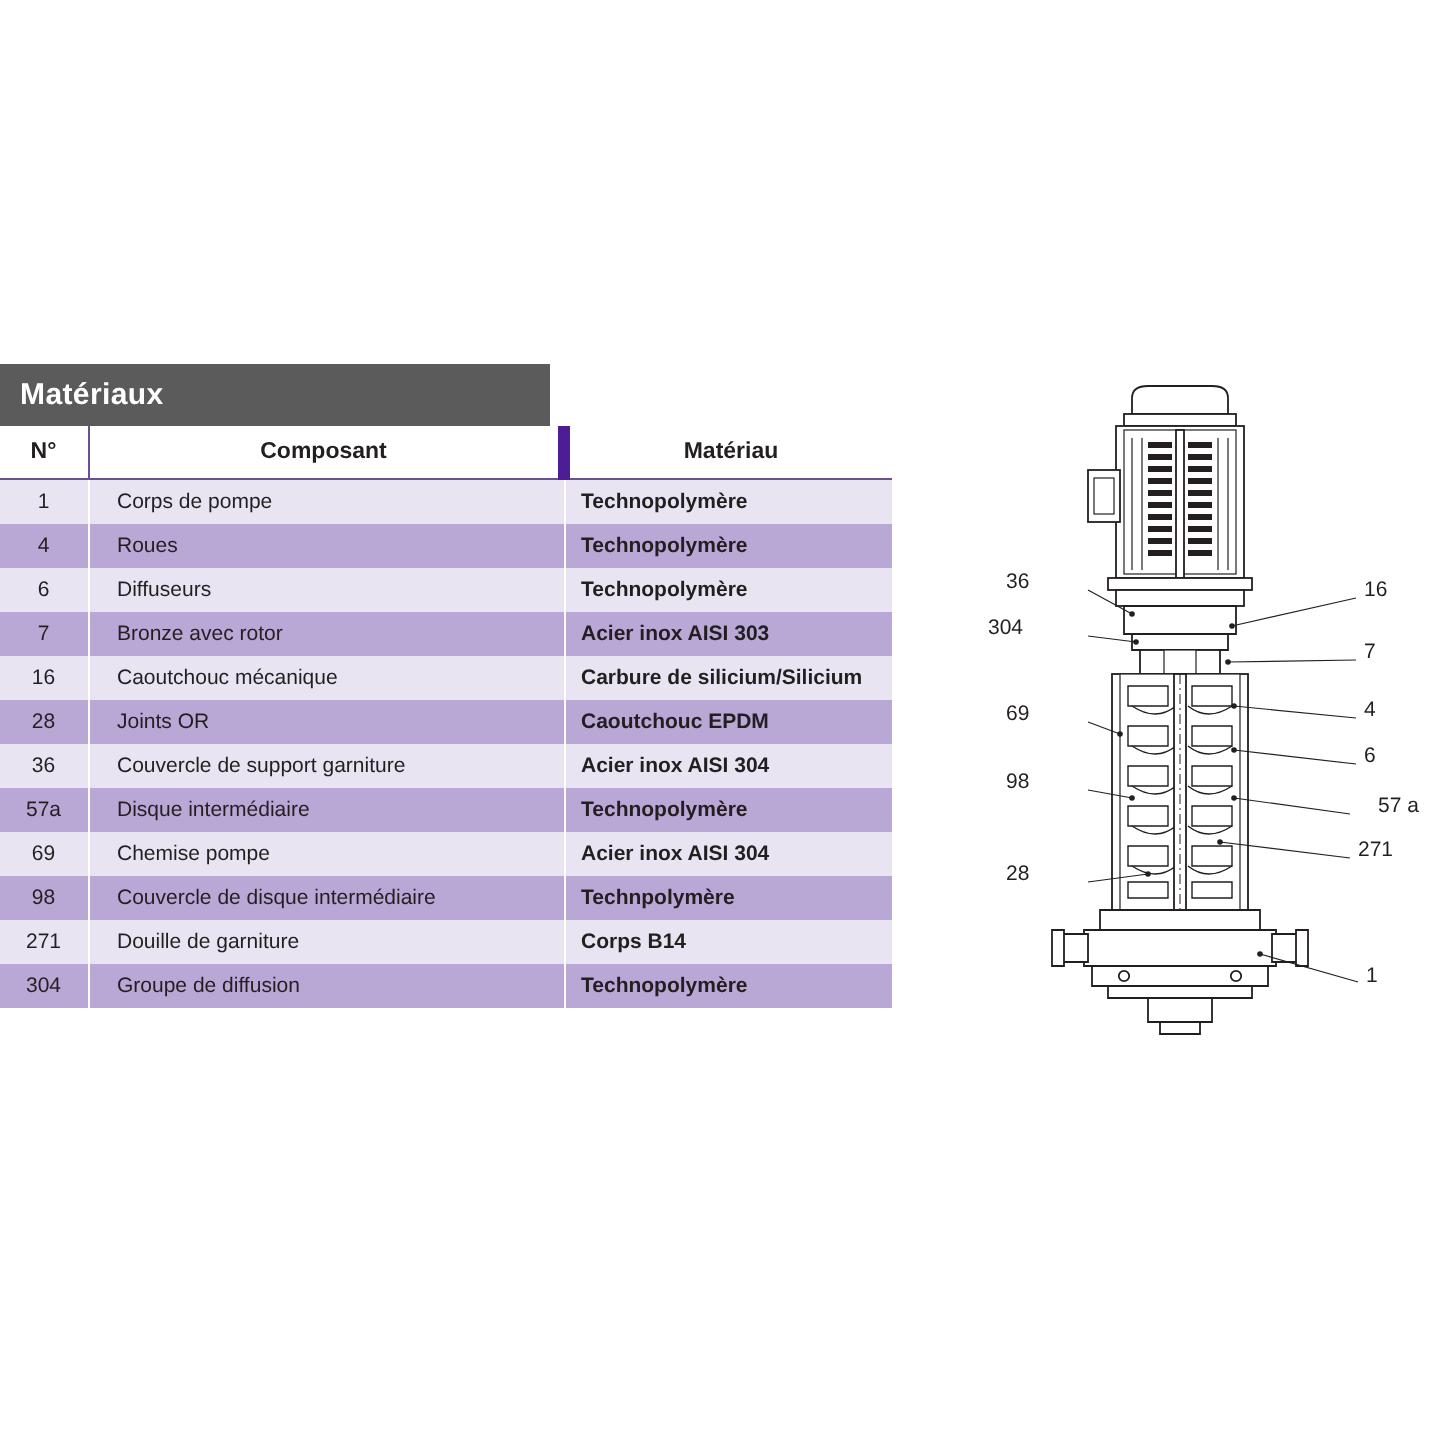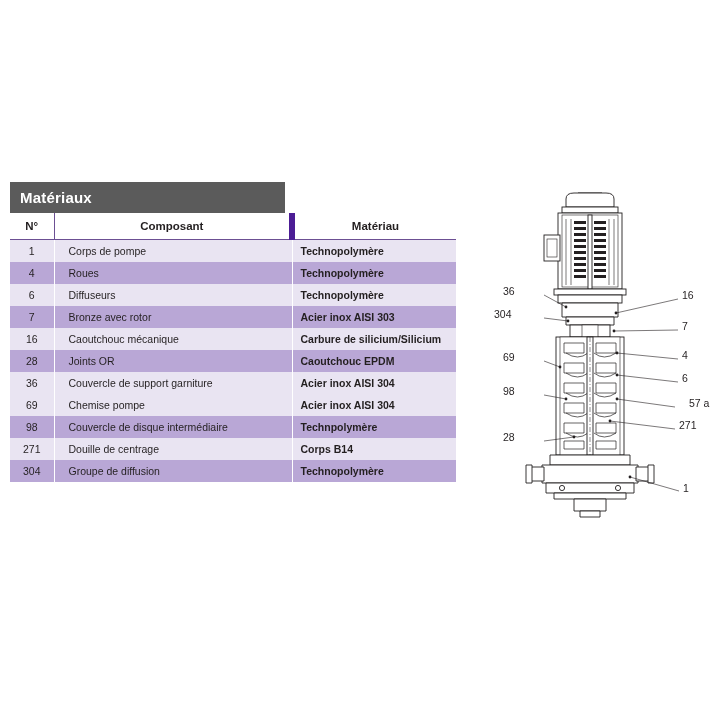--- a/index.html
+++ b/index.html
@@ -15,21 +15,20 @@
     color: #231f20;
     overflow: hidden;
   }
 
   
   #materials-block {
     position: absolute;
     left: 0;
     top: 182px;
     width: 438px;
-    padding-left: 10px;
   }
 
   #materials-header {
     background: #5b5b5b;
     color: #ffffff;
     font-size: 15px;
     font-weight: bold;
     padding: 7px 0 7px 10px;
     width: 275px;
     box-sizing: border-box;
@@ -150,33 +149,38 @@
       <tr class="row-b">
         <td class="td-num">28</td>
         <td class="td-comp">Joints OR</td>
         <td class="td-mat">Caoutchouc EPDM</td>
       </tr>
       <tr class="row-a">
         <td class="td-num">36</td>
         <td class="td-comp">Couvercle de support garniture</td>
         <td class="td-mat">Acier inox AISI 304</td>
       </tr>
+      <tr class="row-b">
+        <td class="td-num">57a</td>
+        <td class="td-comp">Disque intermédiaire</td>
+        <td class="td-mat">Technopolymère</td>
+      </tr>
       <tr class="row-a">
         <td class="td-num">69</td>
         <td class="td-comp">Chemise pompe</td>
         <td class="td-mat">Acier inox AISI 304</td>
       </tr>
       <tr class="row-b">
         <td class="td-num">98</td>
         <td class="td-comp">Couvercle de disque intermédiaire</td>
         <td class="td-mat">Technpolymère</td>
       </tr>
       <tr class="row-a">
         <td class="td-num">271</td>
-        <td class="td-comp">Douille de centrage</td>
+        <td class="td-comp">Douille de garniture</td>
         <td class="td-mat">Corps B14</td>
       </tr>
       <tr class="row-b">
         <td class="td-num">304</td>
         <td class="td-comp">Groupe de diffusion</td>
         <td class="td-mat">Technopolymère</td>
       </tr>
     </tbody>
   </table>
 </div>

